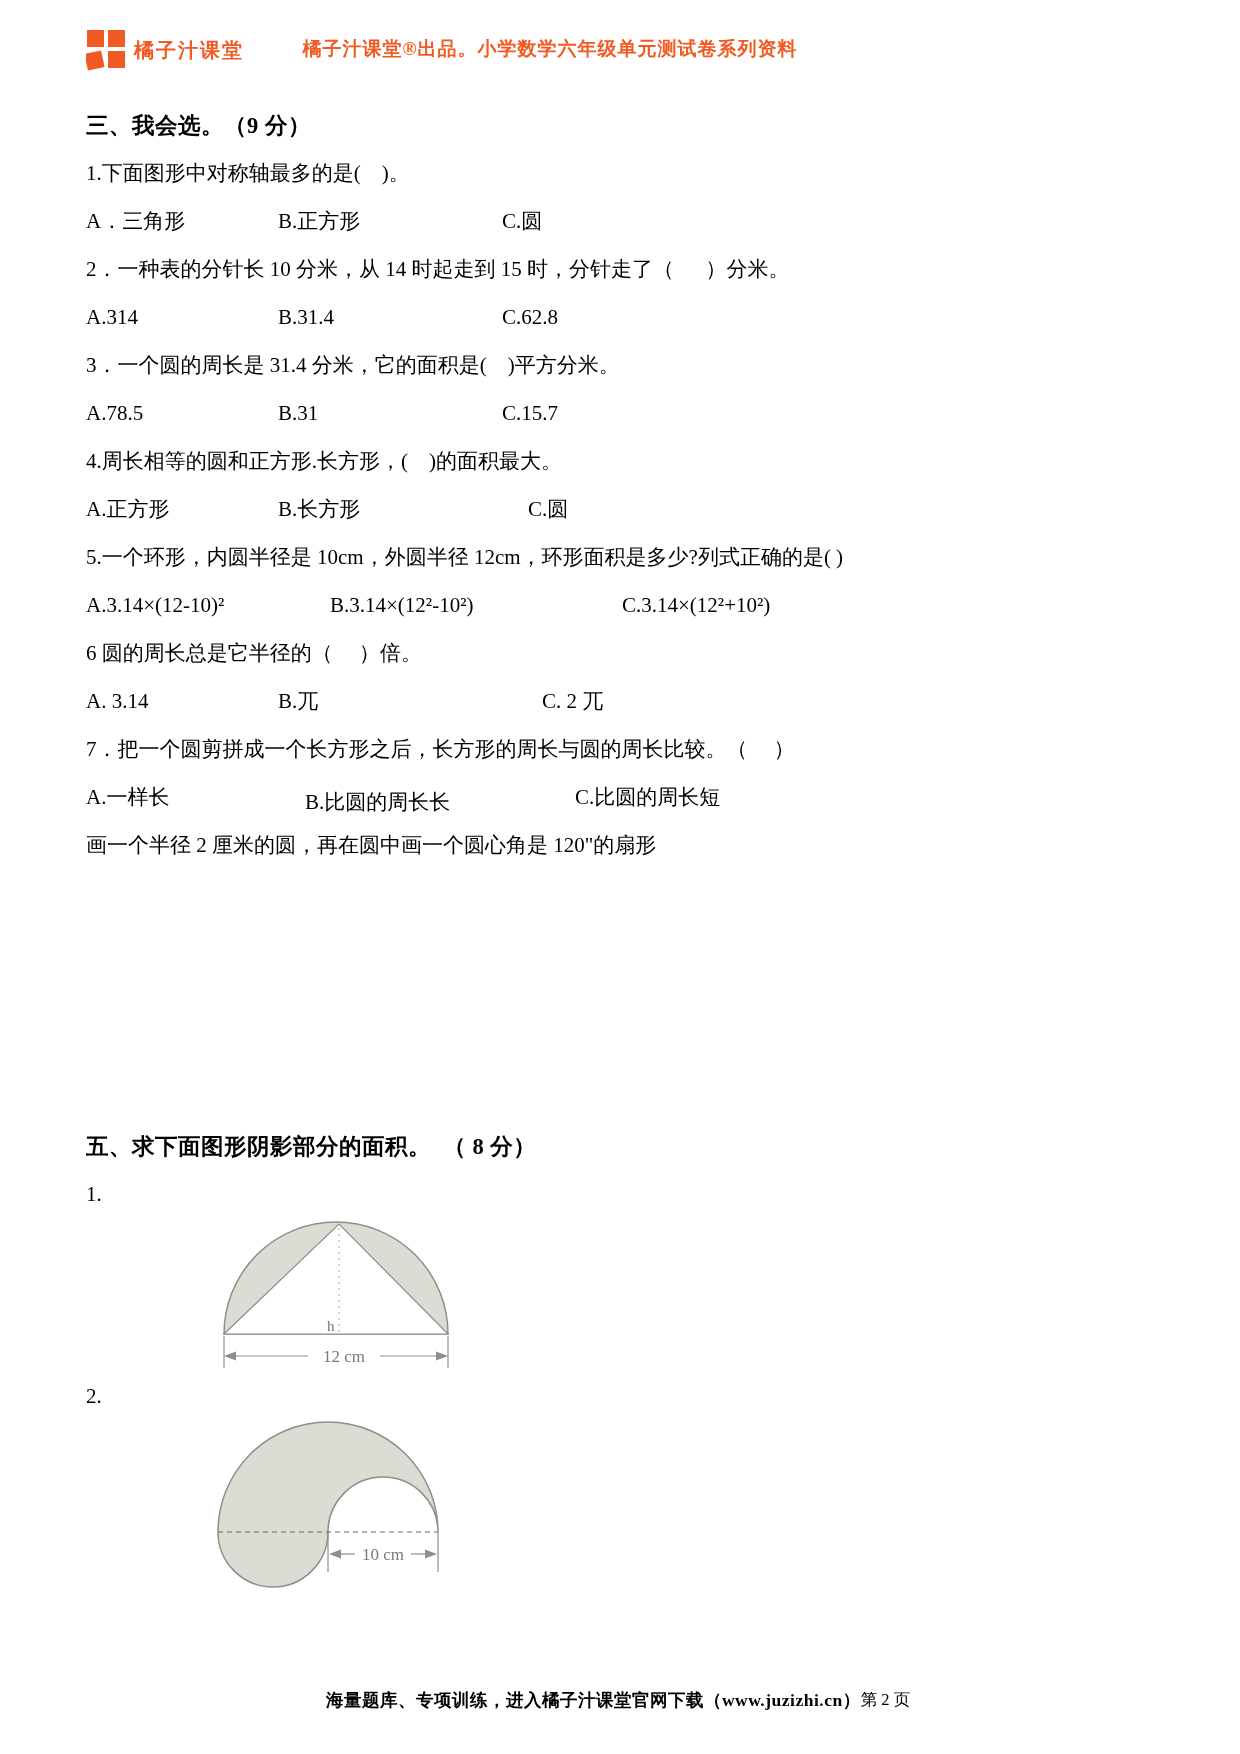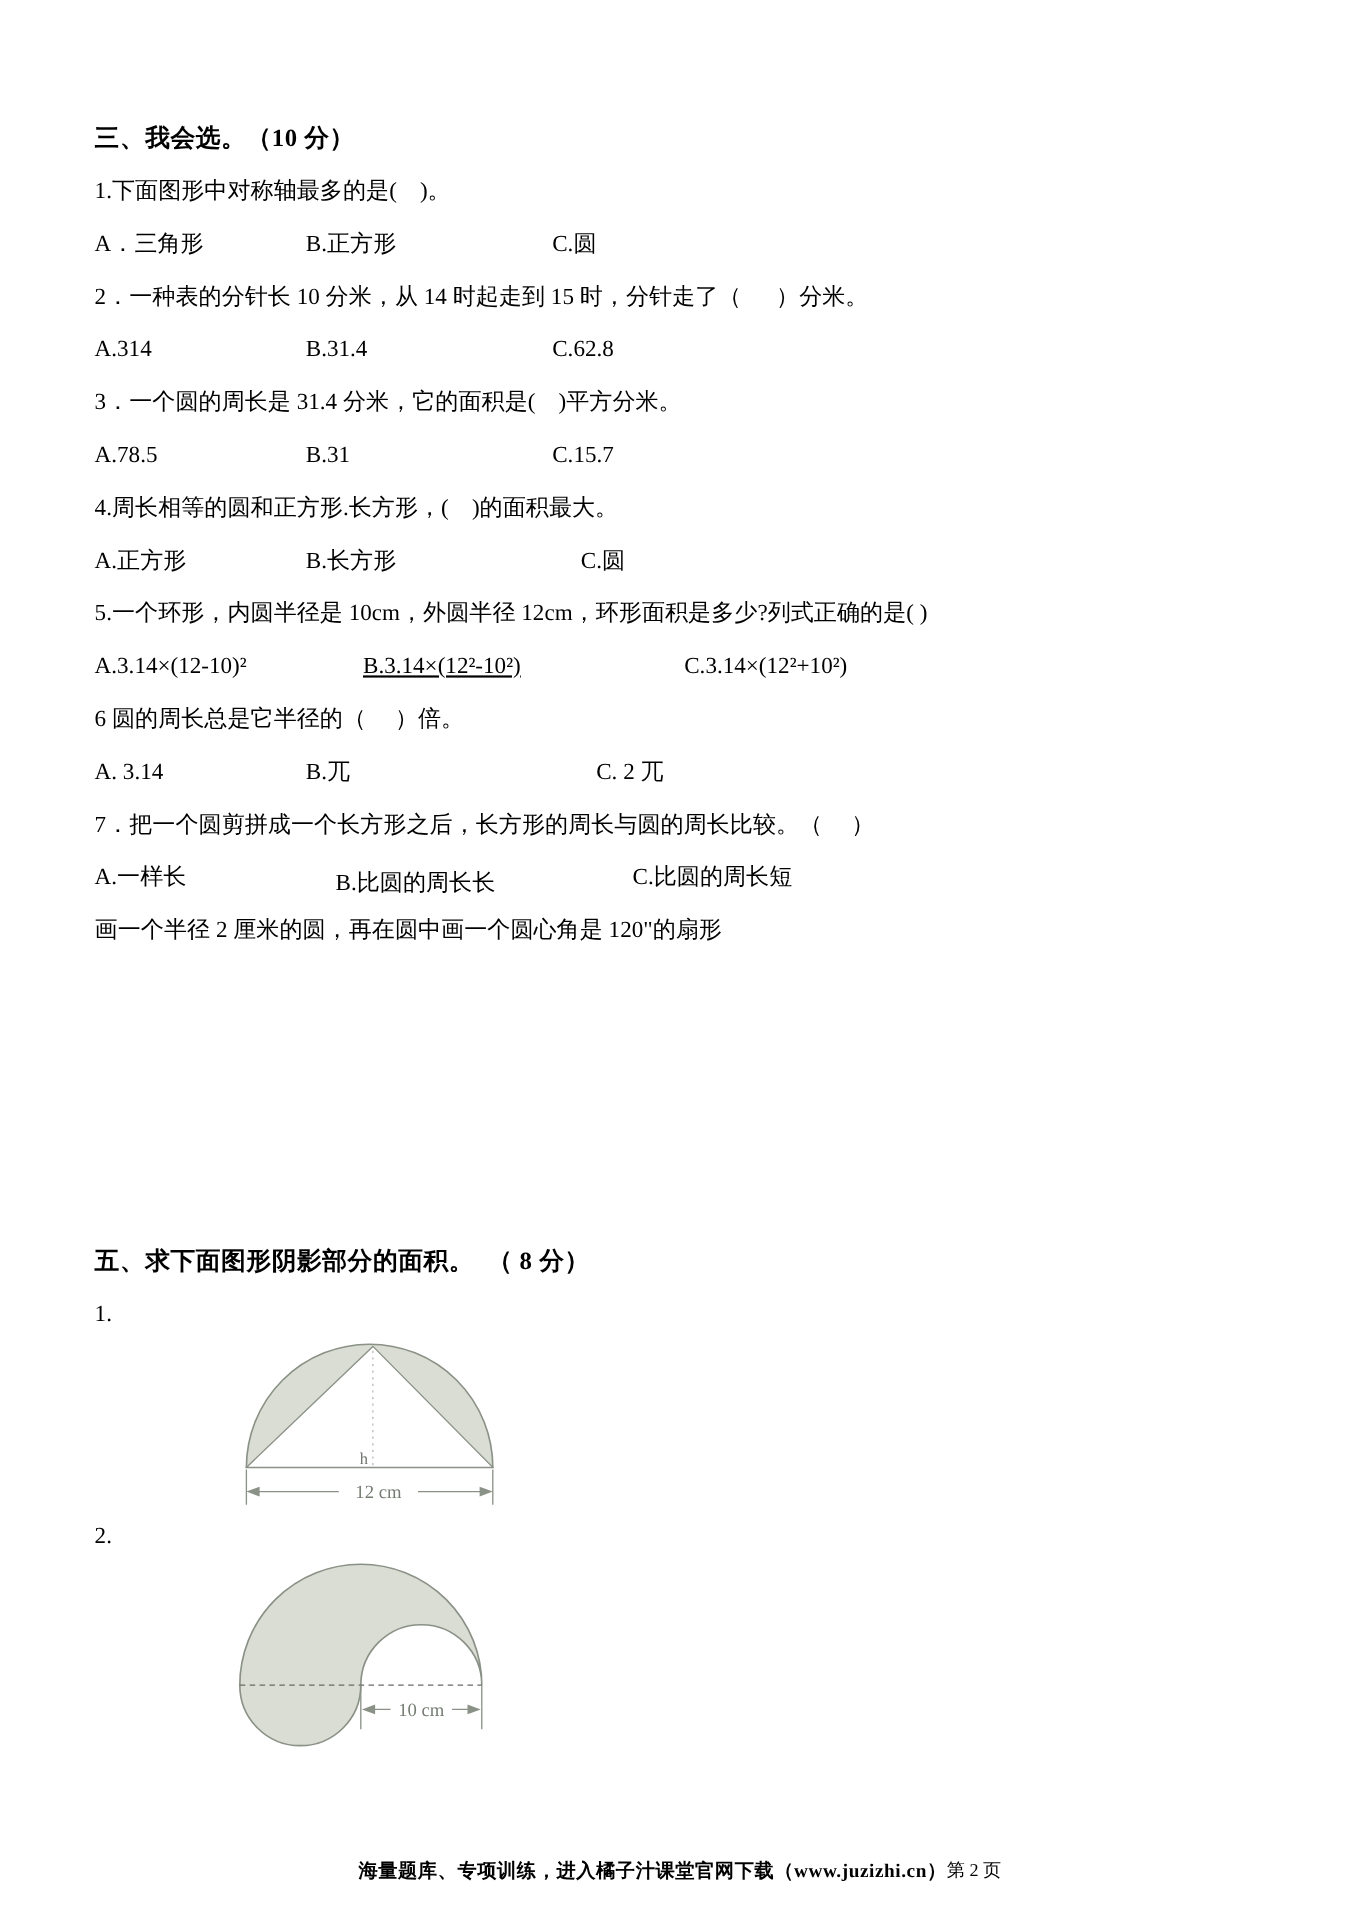--- a/index.html
+++ b/index.html
@@ -14,44 +14,56 @@
                 font-size:19px;font-weight:bold;color:#f15a22;letter-spacing:1px;}
   
   .content{position:absolute;left:86px;top:101px;right:70px;}
   .line{height:48px;display:flex;align-items:center;font-size:21px;white-space:pre;}
   .h-line{font-weight:bold;font-size:22.5px;letter-spacing:0.5px;}
   .opts span{display:inline-block;}
   .opts .a{width:192px;}
   .opts .b{width:224px;}
   .opts-q4 .b{width:250px;}
   .opts-q5 .a{width:244px;}
-  .opts-q5 .b{width:292px;text-decoration:underline;}
+  .opts-q5 .b{width:292px;}
   .opts-q6 .b{width:264px;}
   .opts-q7 .a{width:219px;}
   .opts-q7 .b{width:270px;margin-top:10px;}
   .blank-space{height:253px;}
   .fig1-wrap{margin-left:134px;height:154px;}
   .fig2-wrap{margin-left:126px;height:175px;}
   .fig-label{font-size:17px;fill:#757d73;font-family:"Liberation Serif","DejaVu Serif",serif;}
   .fig-label-small{font-size:15px;fill:#6f766d;font-family:"Liberation Serif","DejaVu Serif",serif;}
   
   .footer{position:absolute;left:86px;right:90px;top:1688px;display:flex;
           justify-content:center;align-items:center;}
   .footer-left{font-size:17.5px;font-weight:bold;letter-spacing:0.5px;}
   .footer-right{font-size:16.5px;}
 </style>
 </head>
 <body>
 
 <div class="page">
 
+  <div class="header">
+    <div class="logo">
+      <svg width="42" height="44" viewBox="0 0 42 44">
+        <rect x="1" y="2" width="17" height="17" fill="#f15a22"></rect>
+        <rect x="22" y="2" width="17" height="17" fill="#f15a22"></rect>
+        <rect x="22" y="23" width="17" height="17" fill="#f15a22"></rect>
+        <rect x="0" y="24" width="17" height="17" fill="#f15a22" transform="rotate(-12 8.5 32.5)"></rect>
+      </svg>
+      <span class="logo-text">橘子汁课堂</span>
+    </div>
+    <div class="header-title">橘子汁课堂®出品。小学数学六年级单元测试卷系列资料</div>
+  </div>
 
   <div class="content">
 
-    <div class="line h-line">三、我会选。（10 分）</div>
+    <div class="line h-line">三、我会选。（9 分）</div>
 
     <div class="line">1.下面图形中对称轴最多的是(    )。</div>
     <div class="line opts">
       <span class="a">A．三角形</span>
       <span class="b">B.正方形</span>
       <span class="c">C.圆</span>
     </div>
 
     <div class="line">2．一种表的分针长 10 分米，从 14 时起走到 15 时，分针走了（      ）分米。</div>
     <div class="line opts">

